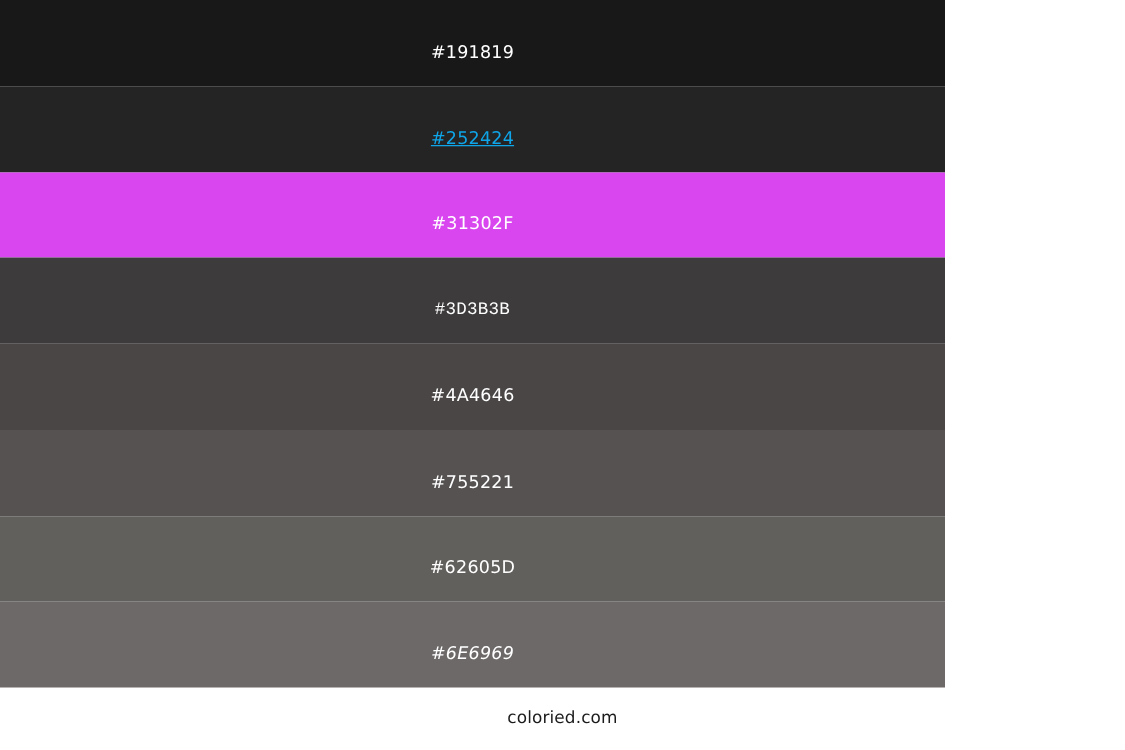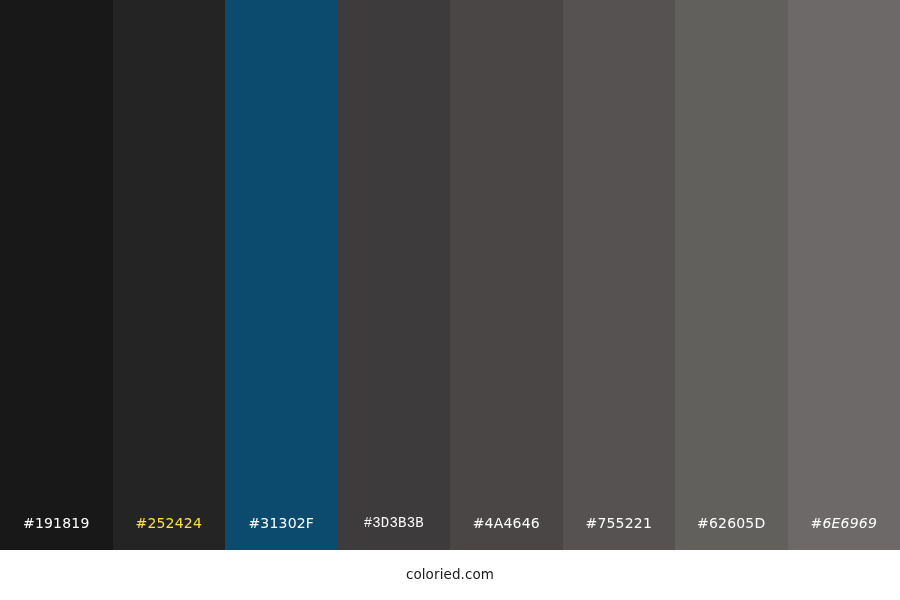--- a/index.html
+++ b/index.html
@@ -17,24 +17,24 @@
   #palette-page {
     width: 900px;
     height: 600px;
     display: flex;
     flex-direction: column;
     background: #ffffff;
   }
 
   
   #swatch-strip {
-    width: 900px;
+    width: 756px;
     height: 550px;
     display: flex;
-    flex-direction: row;
+    flex-direction: column;
     flex: 0 0 550px;
   }
 
   .swatch {
     flex: 1 1 112.5px;
     height: 550px;
     position: relative;
     display: flex;
     align-items: flex-end;
     justify-content: center;
@@ -75,24 +75,24 @@
 
 <div id="palette-page">
 
   <div id="swatch-strip">
 
     <div class="swatch" style="background-color: rgb(25, 24, 25);">
       <span class="swatch-label" style="color: rgb(255, 255, 255);">#191819</span>
     </div>
 
     <div class="swatch" style="background-color: rgb(37, 36, 36);">
-      <span class="swatch-label" style="color: #fde047;">#252424</span>
+      <span class="swatch-label" style="color: #0ea5e9; text-decoration: underline;">#252424</span>
     </div>
 
-    <div class="swatch" style="background-color: #0c4a6e; text-align: center;">
+    <div class="swatch" style="background-color: #d946ef; text-align: center;">
       <span class="swatch-label" style="color: rgb(255, 255, 255);">#31302F</span>
     </div>
 
     <div class="swatch" style="background-color: rgb(61, 59, 59);">
       <span class="swatch-label" style="color: rgb(255, 255, 255); font-family: Liberation Mono, monospace;">#3D3B3B</span>
     </div>
 
     <div class="swatch" style="background-color: rgb(74, 70, 70);">
       <span class="swatch-label" style="color: rgb(255, 255, 255);">#4A4646</span>
     </div>

